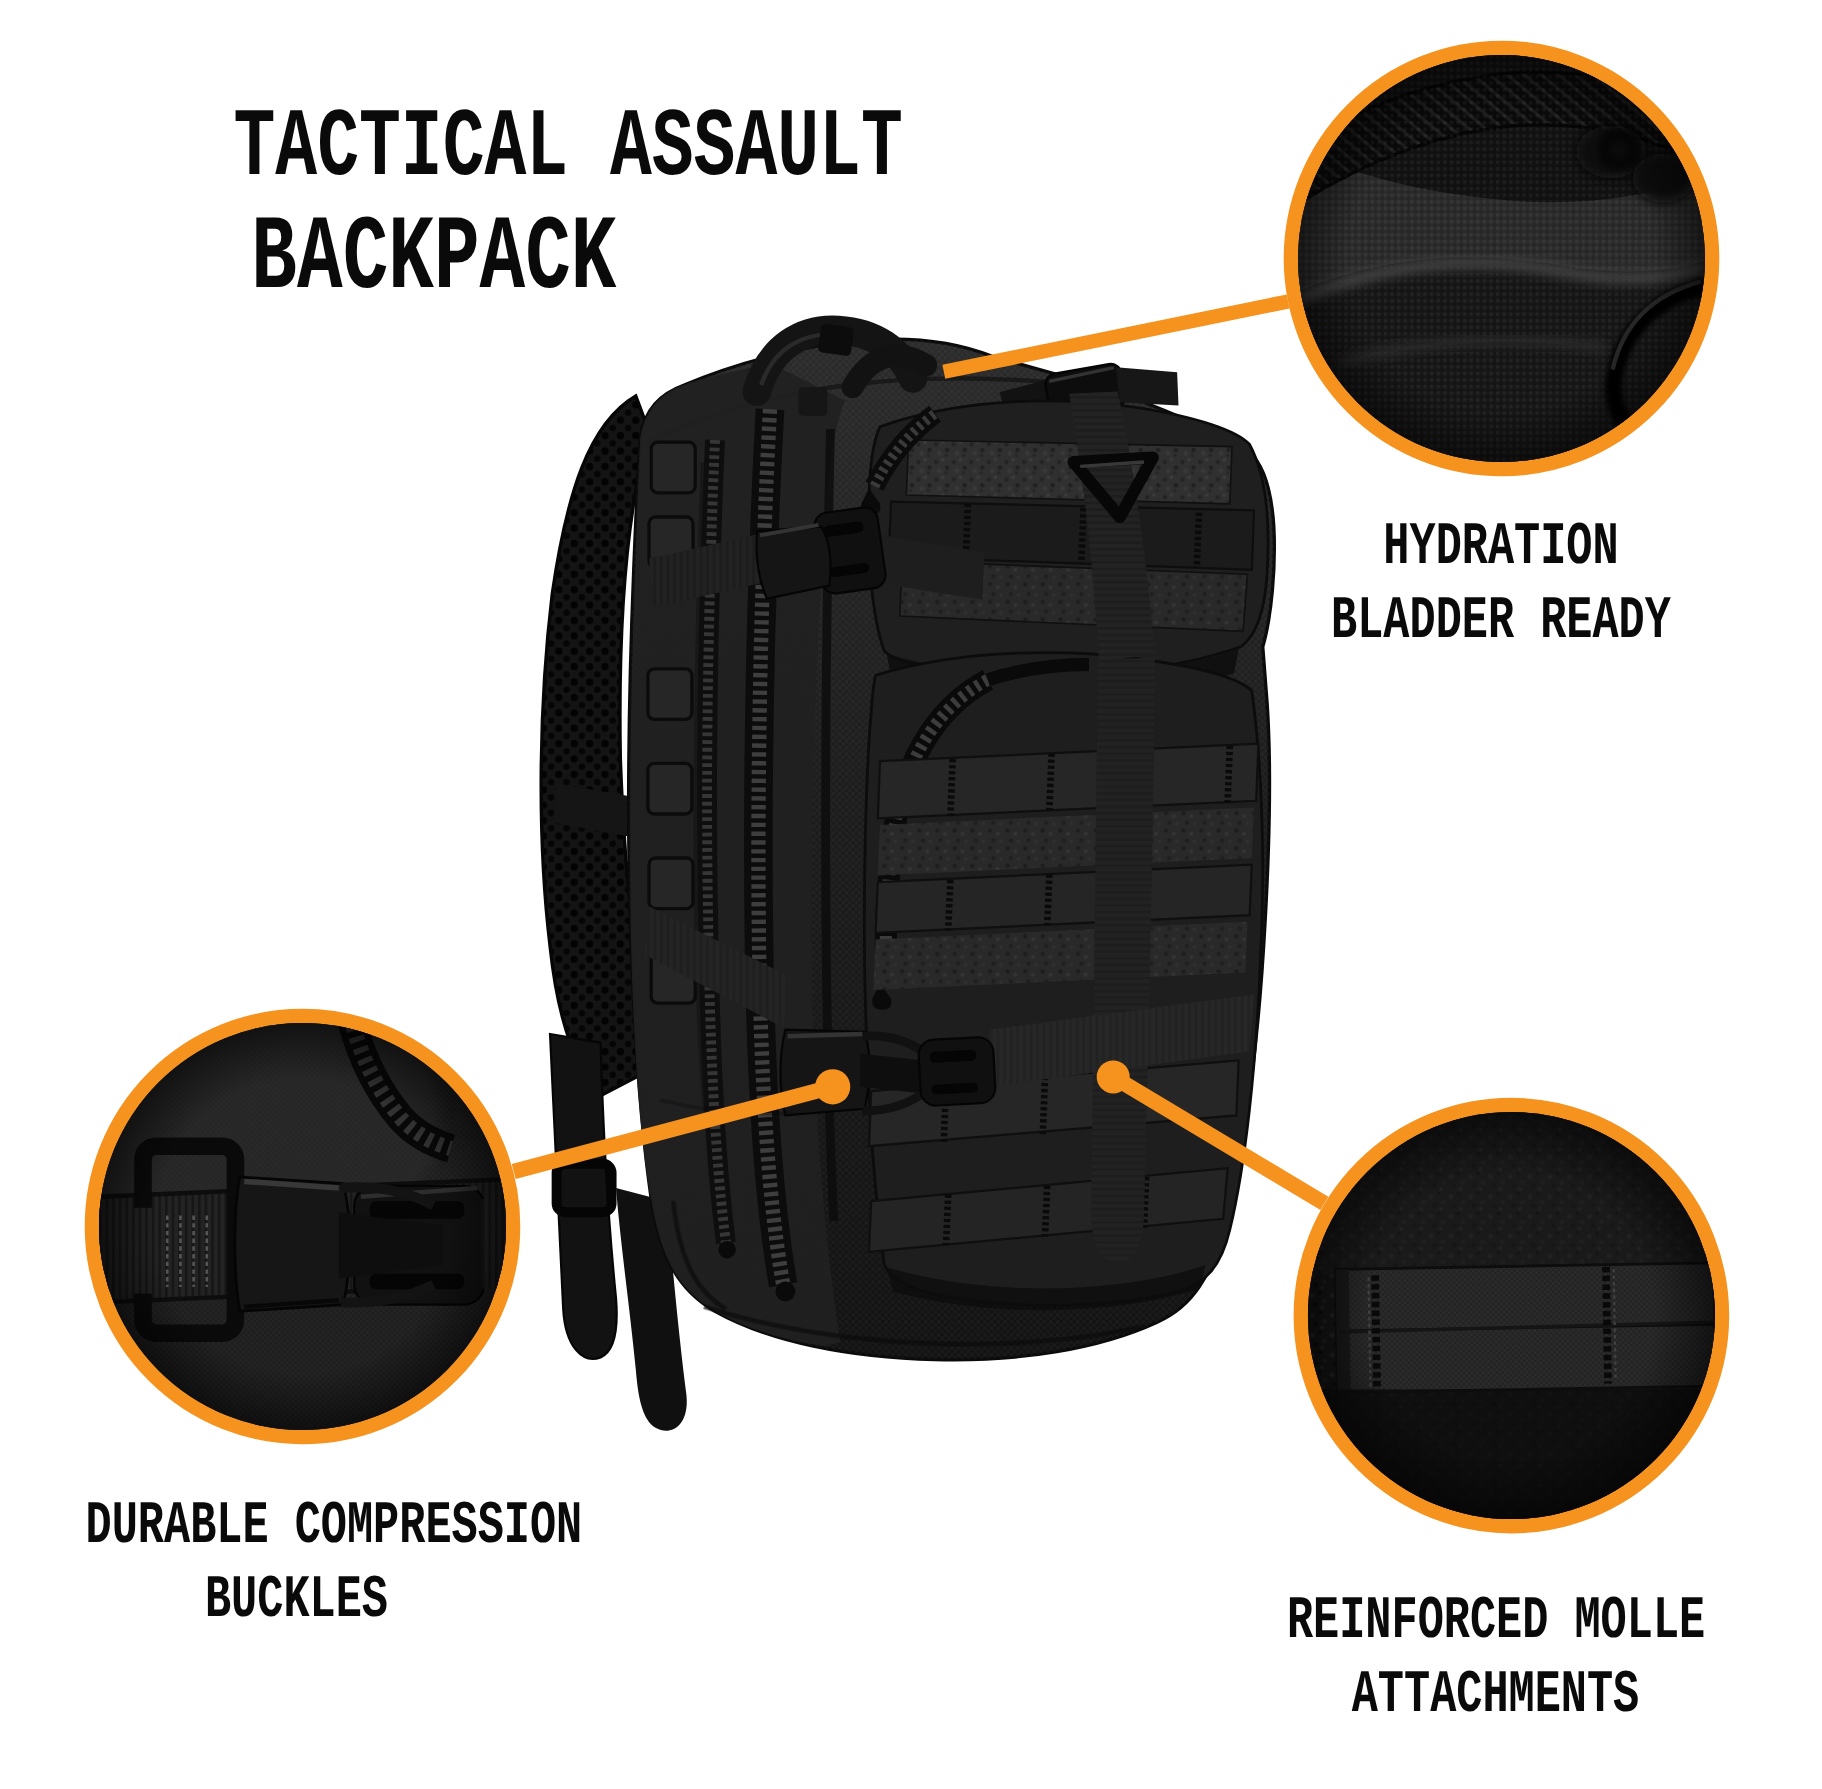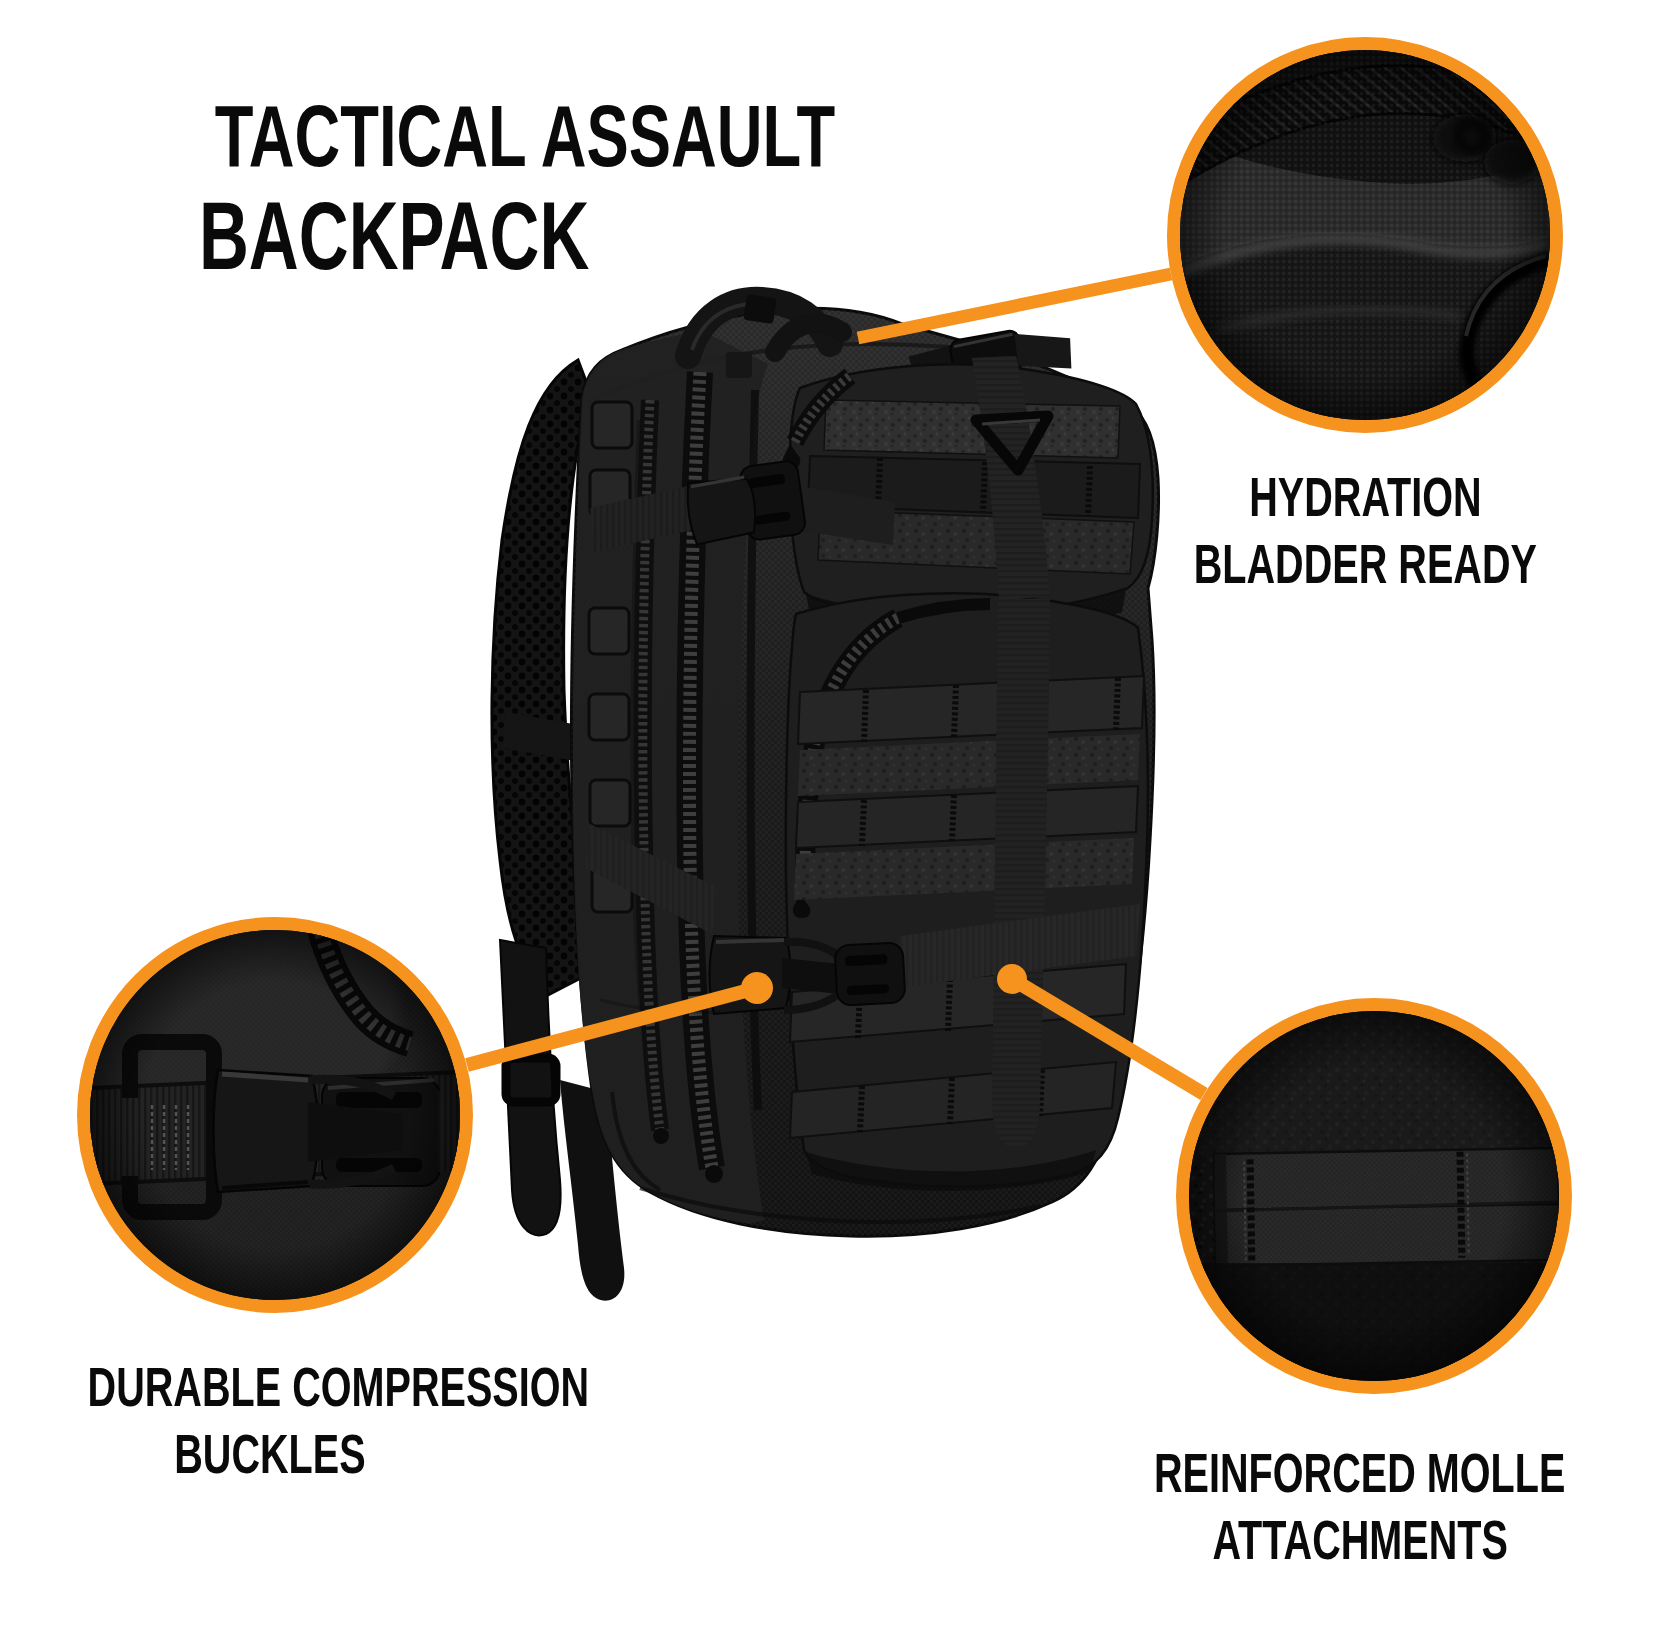--- a/index.html
+++ b/index.html
@@ -4,21 +4,21 @@
 <style>
   :root{
     --accent:#F6921E;
     --bg:#ffffff;
     --ink:#0a0a0a;
   }
   html,body{margin:0;padding:0;background:#888;}
   .canvas{
     position:relative;width:1656px;height:1626px;margin:0 auto;
     background:var(--bg);overflow:hidden;
-    font-family:Liberation Sans, sans-serif;
+    font-family:Liberation Mono, monospace;
   }
   .abs{position:absolute;}
   
   .headline{left:94px;top:92px;width:600px;text-align:center;color:var(--ink);}
   .headline .l1{font-size:88px;font-weight:bold;line-height:1.0;}
   .headline .l2{font-size:96px;font-weight:bold;line-height:1.0;margin-top:8px;}
   .tline{white-space:nowrap;text-align:center;}
   .cond{display:inline-block;transform:scaleX(0.72);transform-origin:50% 50%;letter-spacing:0px;}
   .callout-label{color:var(--ink);font-weight:bold;}
   .callout-label .tline{font-size:55px;line-height:1.0;}

